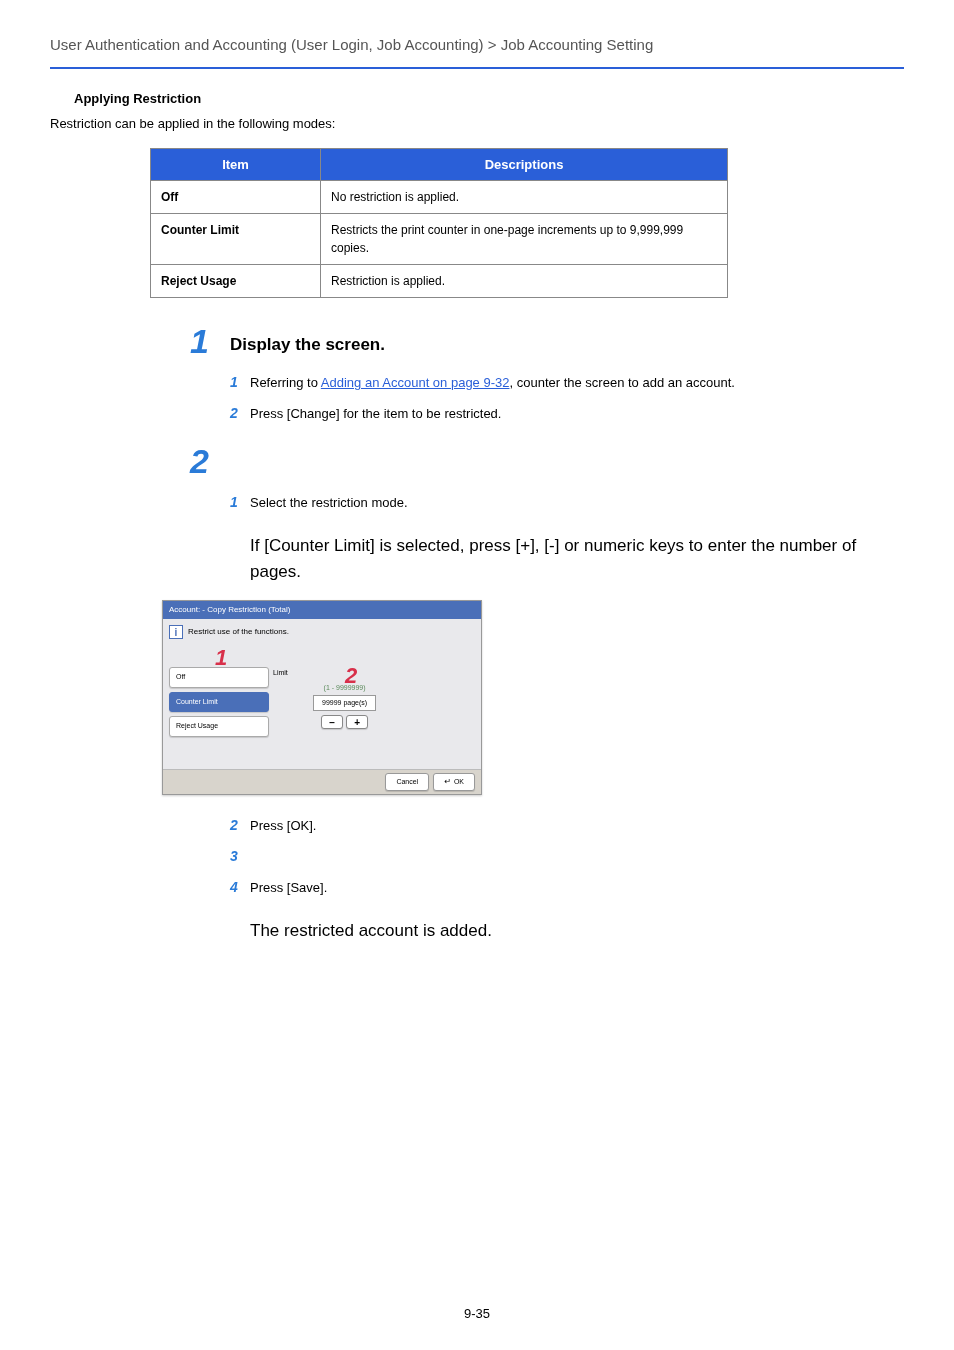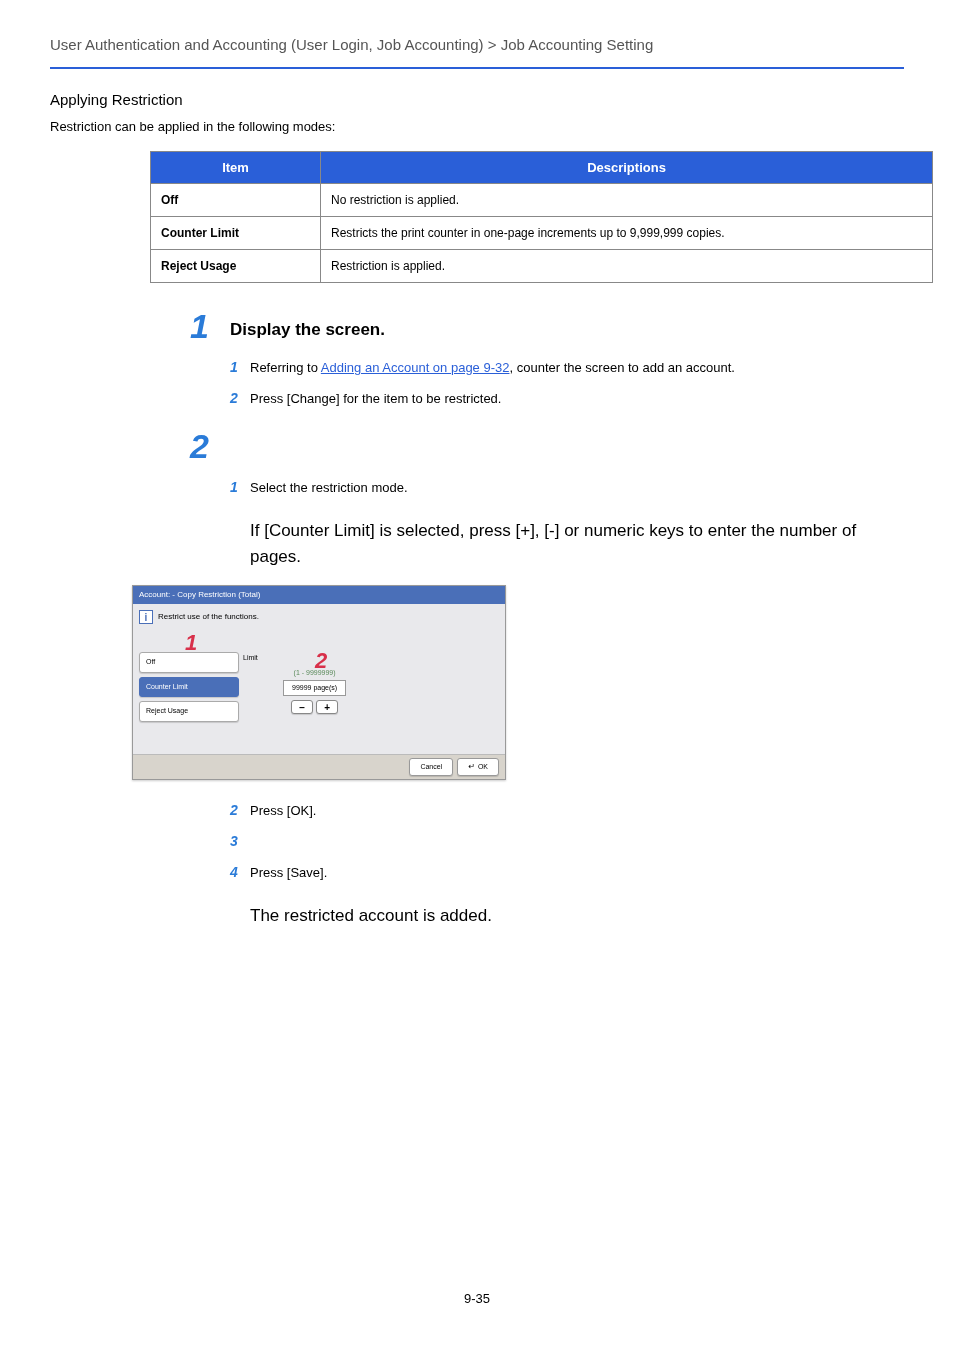--- a/index.html
+++ b/index.html
@@ -17,30 +17,31 @@
     font-size: 15px;
     color: #555;
     padding-bottom: 10px;
   }
   .hr-blue {
     border: none;
     border-top: 2px solid #2a5fd8;
     margin-bottom: 20px;
   }
   .section-title {
-    font-weight: normal;
-    font-size: 15px;
+    font-weight: bold;
+    font-size: 13px;
     margin-bottom: 6px;
+    margin-left: 24px;
   }
   .intro { font-size: 13px; margin-bottom: 14px; }
 
   table.desc {
     border-collapse: collapse;
     margin: 0 0 26px 100px;
-    width: 783px;
+    width: 578px;
   }
   table.desc th {
     background: #2a5fd8;
     color: #fff;
     font-weight: bold;
     font-size: 13px;
     padding: 6px 10px;
     border: 1px solid #888;
     text-align: center;
   }
@@ -77,22 +78,22 @@
     width: 20px;
     font-style: italic;
     flex-shrink: 0;
   }
   .sub-text { font-size: 13px; }
   .sub-detail { margin-left: 200px; font-size: 17px; margin-bottom: 16px; }
   a.link { color: #2a5fd8; text-decoration: underline; }
 
   
   .dialog {
-    margin-left: 82px;
-    width: 374px;
+    margin-left: 112px;
+    width: 320px;
     border: 1px solid #999;
     box-shadow: 0 1px 2px rgba(0,0,0,0.2);
     font-size: 8px;
     margin-bottom: 20px;
   }
   .dialog-title {
     background: #4a6fb8;
     color: #fff;
     padding: 3px 6px;
     font-size: 8px;

